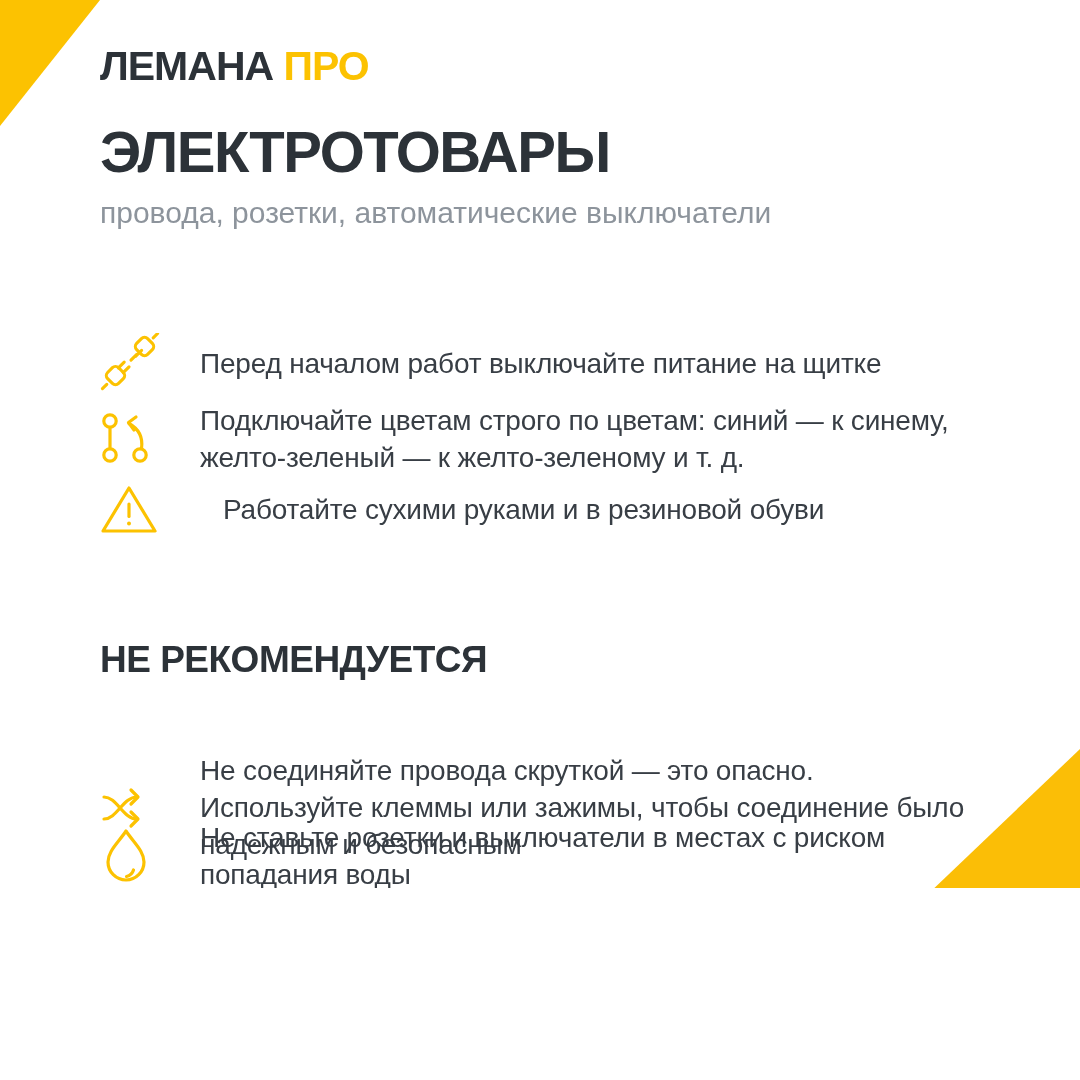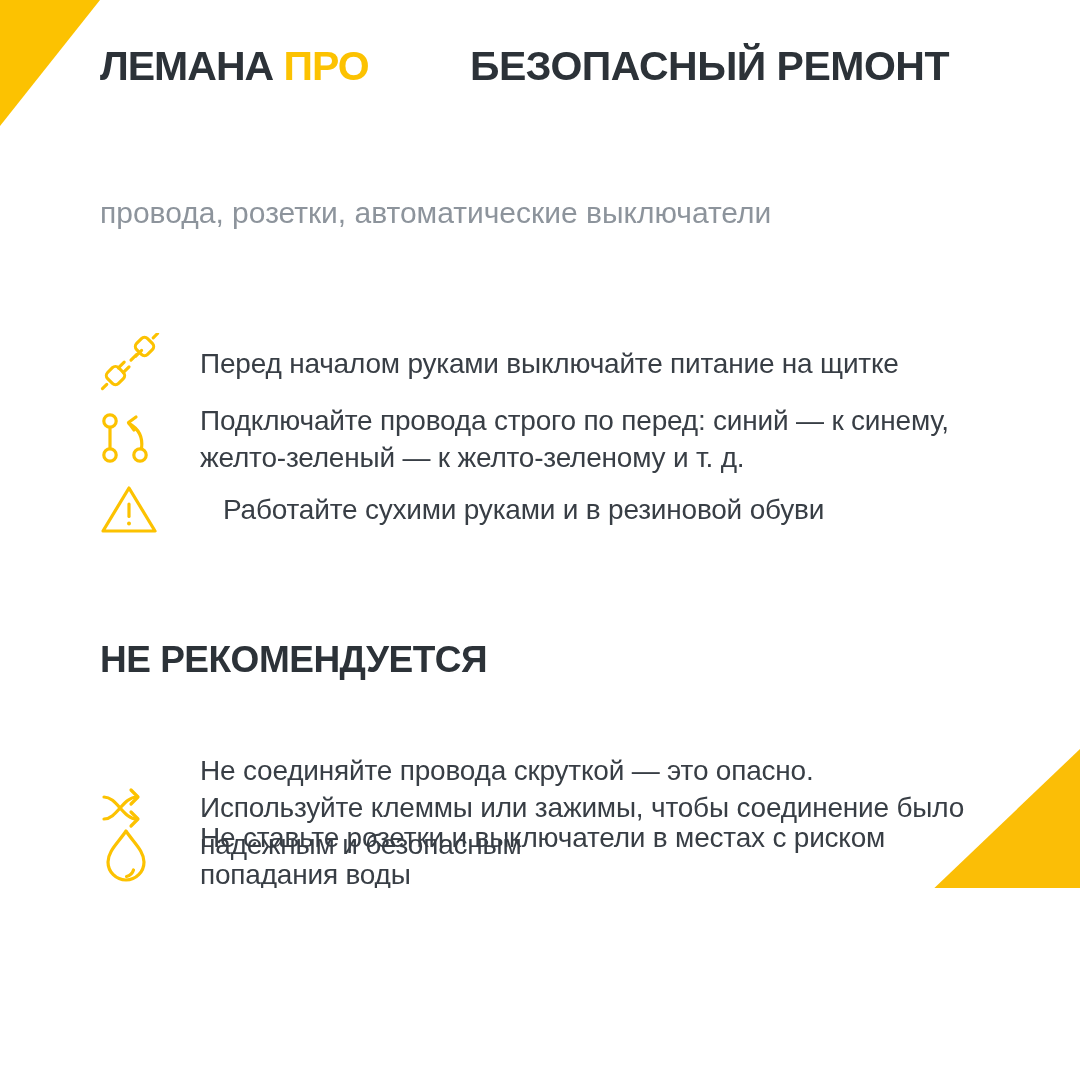--- a/index.html
+++ b/index.html
@@ -61,57 +61,57 @@
   .mascot{position:absolute;left:922px;top:925px;width:152px;height:118px;}
 </style>
 </head>
 <body>
 
 <div class="page">
 
   <div class="corner-tl"></div>
 
   <div class="header-logo"><span>ЛЕМАНА</span>&nbsp;<span class="logo-pro">ПРО</span></div>
-  <div class="header-title">БЕЗОПАСНЫЙ РЕМОНТ</div>
 
+  <div class="hero-title">ЭЛЕКТРОТОВАРЫ</div>
   <div class="hero-subtitle">провода, розетки, автоматические выключатели</div>
 
 
   <div class="row row-1">
     <div class="row-icon">
       <svg class="icon-svg" width="60" height="60" viewBox="0 0 62 62">
         <g class="icon-stroke">
           <rect x="8" y="36" width="16" height="16" rx="4.5" transform="rotate(45 16 44)"></rect>
           <path d="M7,53 L2.5,57.5"></path>
           <path d="M19,36 L25,30"></path>
           <path d="M24,41 L30,35"></path>
           <rect x="38" y="6" width="16" height="16" rx="4.5" transform="rotate(45 46 14)"></rect>
           <path d="M55,5 L59.5,0.5"></path>
           <path d="M43,18 L37,24"></path>
           <path d="M38,22 L32,28"></path>
         </g>
       </svg>
     </div>
-    <div class="row-text">Перед началом руками выключайте питание на щитке</div>
+    <div class="row-text">Перед началом работ выключайте питание на щитке</div>
   </div>
 
   <div class="row row-2">
     <div class="row-icon">
       <svg class="icon-svg" width="52" height="54" viewBox="0 0 52 54">
         <g class="icon-stroke">
           <circle cx="10" cy="9" r="6.2"></circle>
           <path d="M10,15.5 L10,36.5"></path>
           <circle cx="10" cy="43" r="6.2"></circle>
           <circle cx="40" cy="43" r="6.2"></circle>
           <path d="M41.5,36.5 C43,26 39,17 29,11.5"></path>
           <path d="M36,5 L28.5,10.5 L34,18"></path>
         </g>
       </svg>
     </div>
-    <div class="row-text">Подключайте провода строго по перед: синий — к синему,
+    <div class="row-text">Подключайте цветам строго по цветам: синий — к синему,
 желто-зеленый — к желто-зеленому и т. д.</div>
   </div>
 
   <div class="row row-3">
     <div class="row-icon">
       <svg class="icon-svg" width="58" height="54" viewBox="0 0 58 54">
         <g class="icon-stroke" stroke-width="3.6">
           <path d="M29,6 L55,49 L3,49 Z"></path>
           <path d="M29,22 L29,34.5"></path>
           <circle cx="29" cy="41.5" r="2" fill="#FCC201" stroke="none"></circle>

